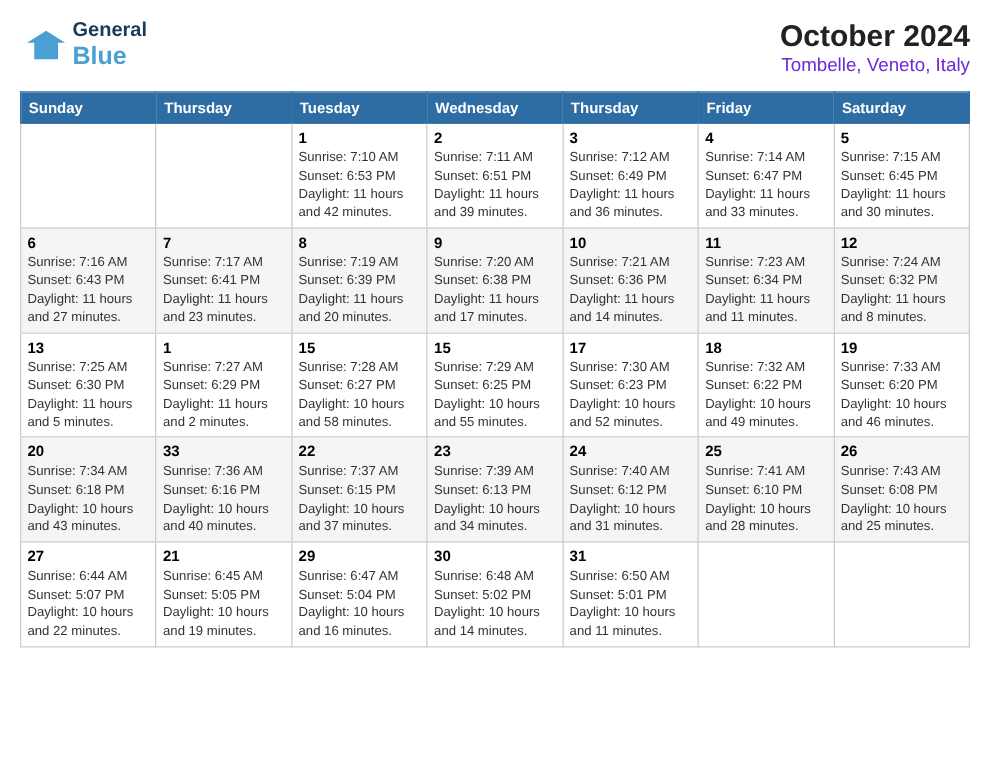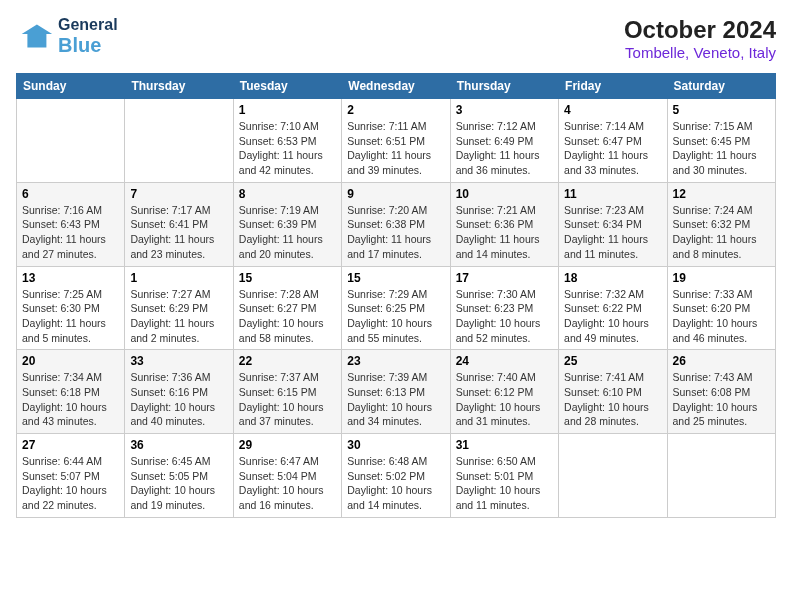--- a/index.html
+++ b/index.html
@@ -237,21 +237,21 @@
           <span class="day-num">26</span>
           <div class="day-info">Sunrise: 7:43 AM<br>Sunset: 6:08 PM<br>Daylight: 10 hours and 25 minutes.</div>
         </td>
       </tr>
       <tr>
         <td>
           <span class="day-num">27</span>
           <div class="day-info">Sunrise: 6:44 AM<br>Sunset: 5:07 PM<br>Daylight: 10 hours and 22 minutes.</div>
         </td>
         <td>
-          <span class="day-num">36</span>
+          <span class="day-num">21</span>
           <div class="day-info">Sunrise: 6:45 AM<br>Sunset: 5:05 PM<br>Daylight: 10 hours and 19 minutes.</div>
         </td>
         <td>
           <span class="day-num">29</span>
           <div class="day-info">Sunrise: 6:47 AM<br>Sunset: 5:04 PM<br>Daylight: 10 hours and 16 minutes.</div>
         </td>
         <td>
           <span class="day-num">30</span>
           <div class="day-info">Sunrise: 6:48 AM<br>Sunset: 5:02 PM<br>Daylight: 10 hours and 14 minutes.</div>
         </td>

